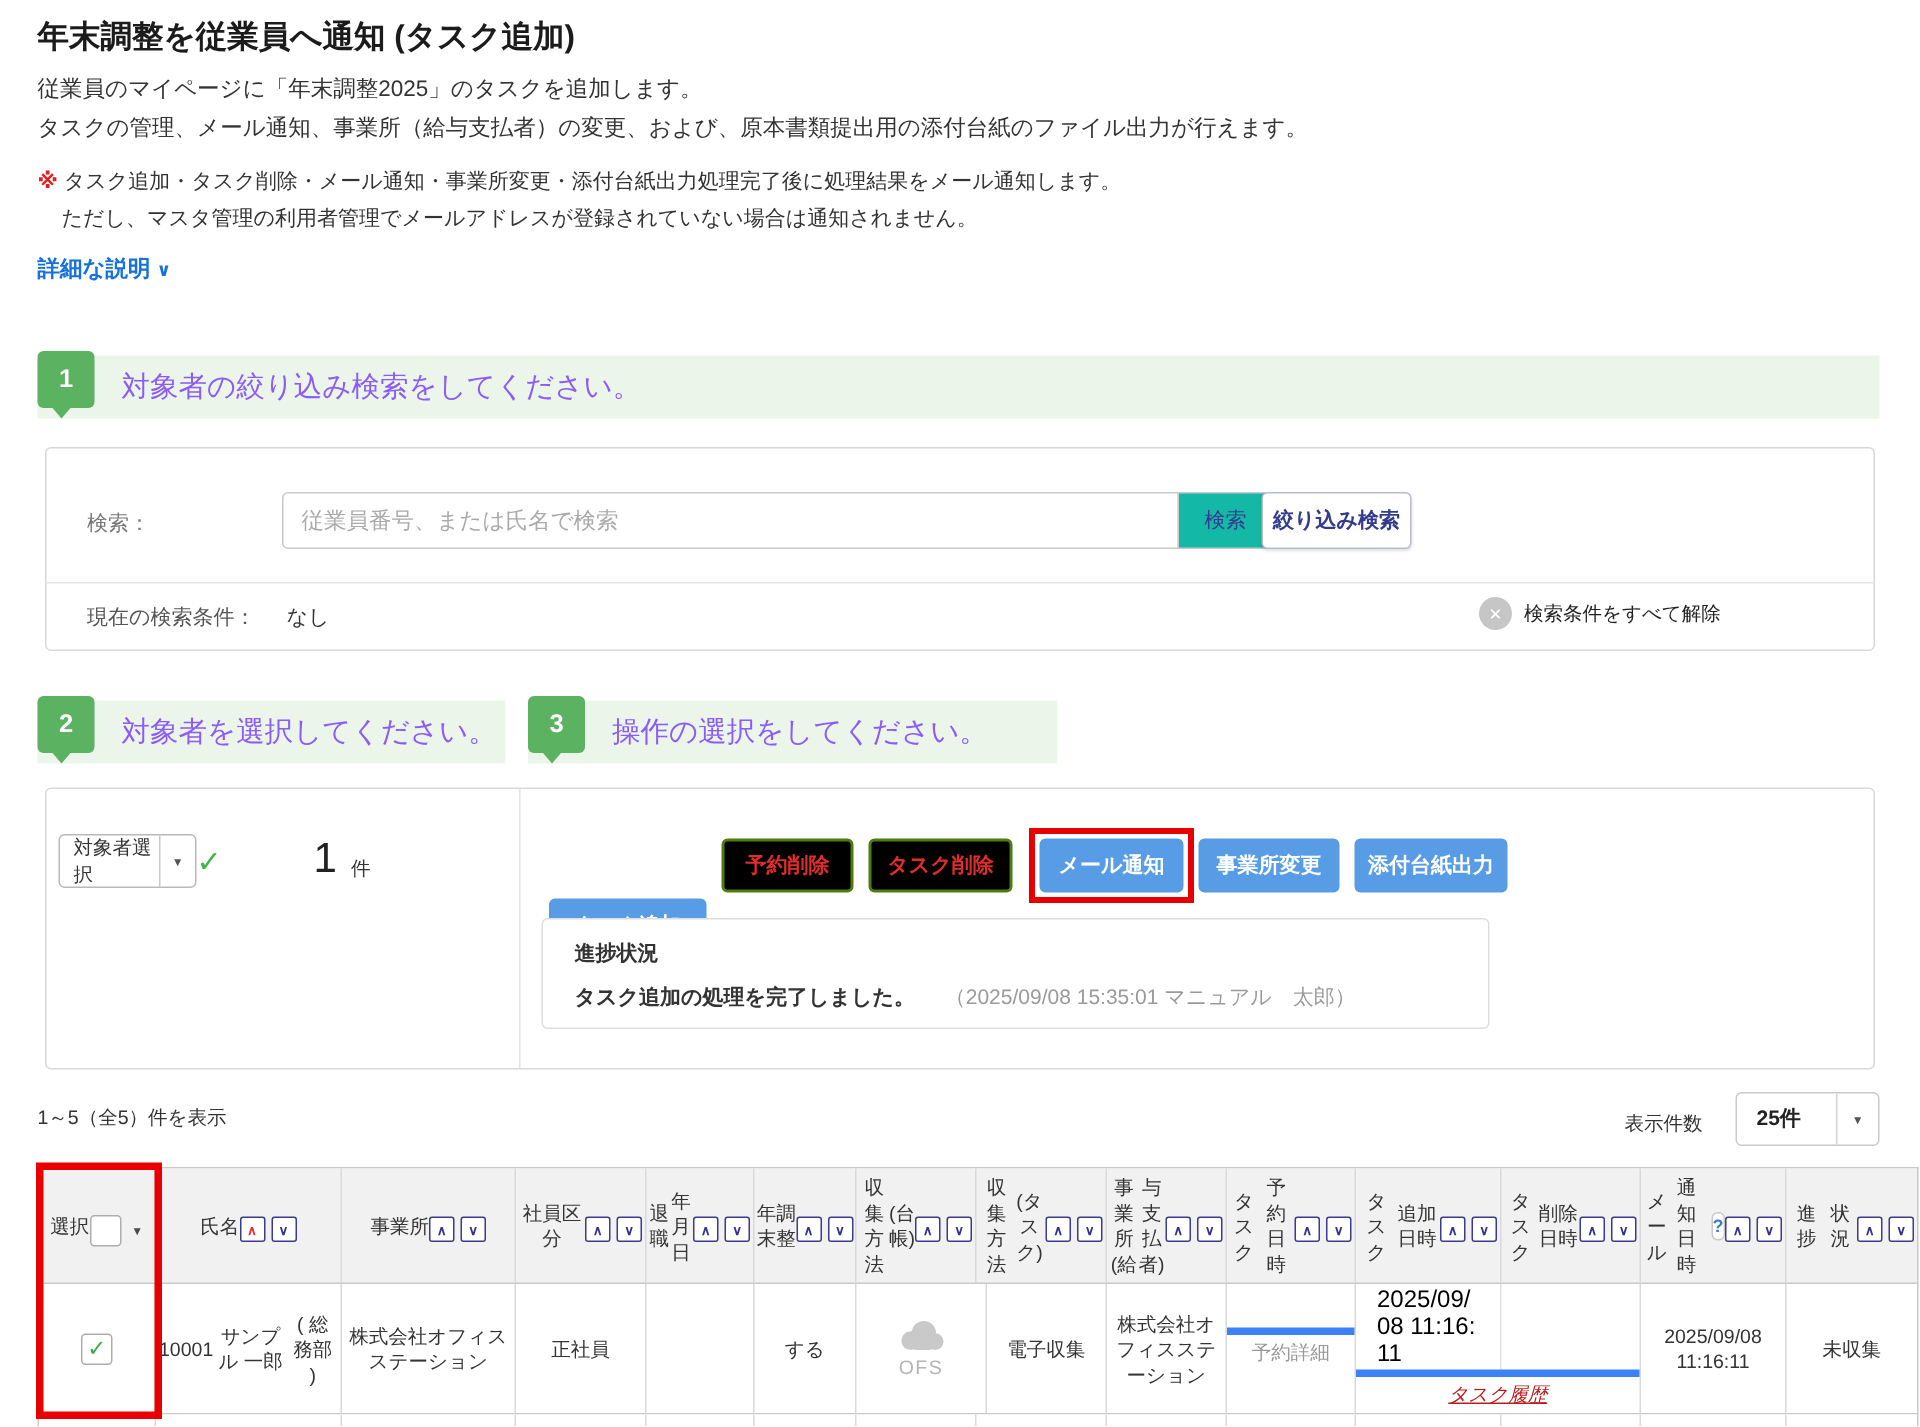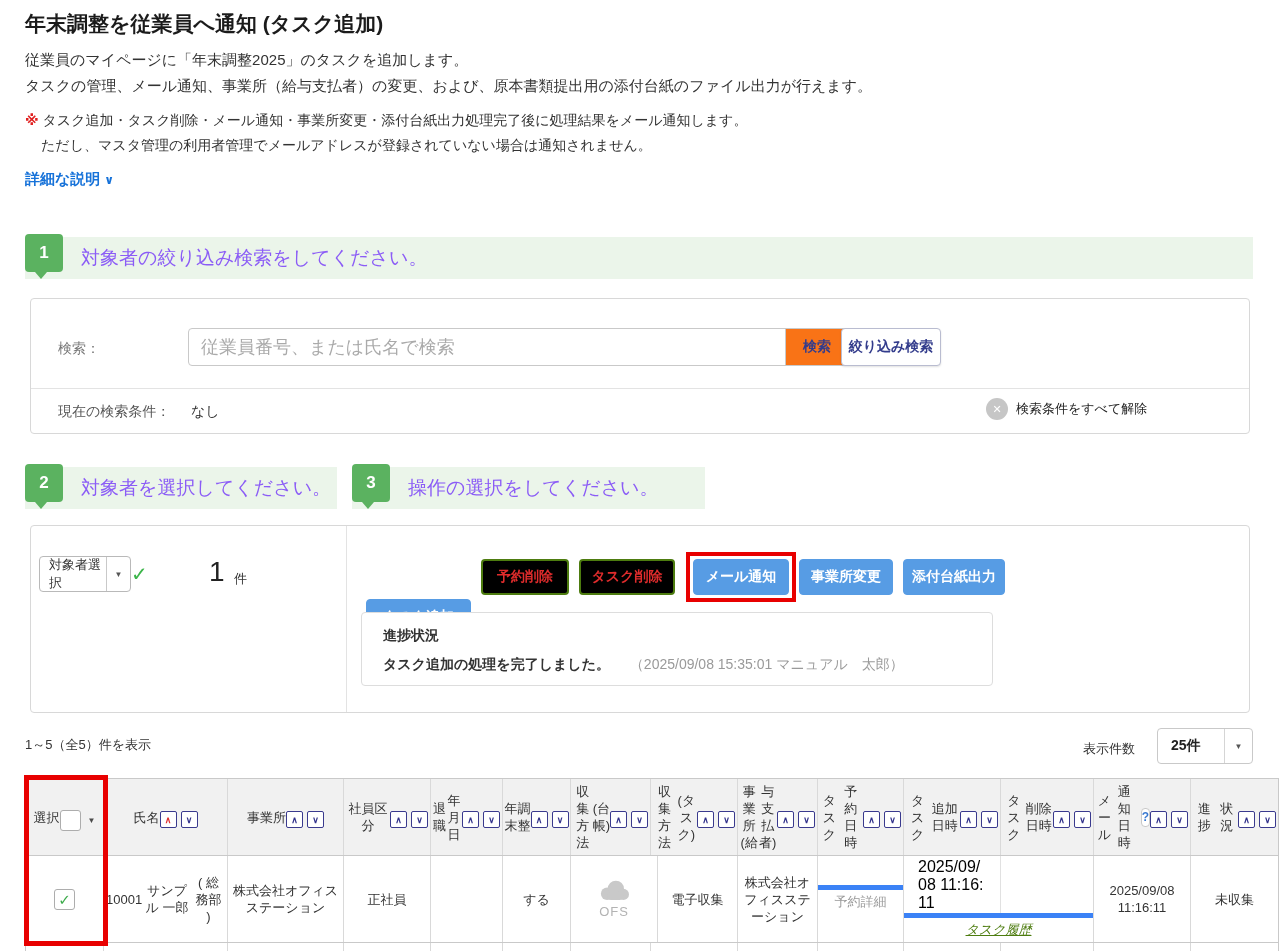--- a/index.html
+++ b/index.html
@@ -21,24 +21,24 @@
            color:#fff; font-weight:bold; font-size:17px; display:flex; align-items:center; justify-content:center; }
   .badge::after { content:''; position:absolute; top:100%; left:10px; border:6px solid transparent; border-top:7px solid #5bb260; }
   .band1 { left:25px; top:237px; width:1228px; }
   .band2 { left:25px; top:467px; width:312px; }
   .band3 { left:352px; top:467px; width:353px; }
 
   
   .search-panel { position:absolute; left:30px; top:298px; width:1220px; height:136px; border:1px solid #d8d8d8; border-radius:4px; background:#fff; }
   .search-label { position:absolute; left:27px; top:41px; font-size:14px; color:#777; }
   .search-input { position:absolute; left:157px; top:29px; width:598px; height:38px; border:1px solid #c9c9c9; border-radius:4px 0 0 4px;
-                  padding:0 12px; font-size:18px; color:#333; font-family:inherit; }
+                  padding:0 12px; font-size:15px; color:#333; font-family:inherit; }
   .search-input::placeholder { color:#aaa; }
-  .btn-search { position:absolute; left:754px; top:29px; width:64px; height:38px; background:#f97316; border:1px solid #c9c9c9;
-                border-radius:0 4px 4px 0; font-size:14px; font-weight:bold; color:#333c8c; cursor:pointer; font-family:inherit; }
+  .btn-search { position:absolute; left:754px; top:29px; width:64px; height:38px; background:#14b8a6; border:1px solid #c9c9c9;
+                border-radius:0 4px 4px 0; font-size:14px; font-weight:normal; color:#333c8c; cursor:pointer; font-family:inherit; }
   .btn-filter { position:absolute; left:810px; top:29px; width:100px; height:38px; background:#fff; border:1px solid #b9bcd0; border-radius:4px;
                 font-size:14px; font-weight:bold; color:#333c8c; cursor:pointer; box-shadow:0 1px 2px rgba(0,0,0,.12); font-family:inherit; }
   .search-divider { position:absolute; left:0; right:0; top:89px; border-top:1px solid #e3e3e3; }
   .cond-label { position:absolute; left:27px; top:104px; font-size:14px; color:#555; }
   .cond-value { position:absolute; left:160px; top:104px; font-size:14px; color:#333; }
   .clear-group { position:absolute; left:955px; top:99px; display:flex; align-items:center; gap:8px; cursor:pointer; }
   .clear-circle { width:22px; height:22px; border-radius:50%; background:#c6c6c6; color:#fff; font-size:11px; font-weight:bold;
                   display:flex; align-items:center; justify-content:center; }
   .clear-text { font-size:13px; color:#222; }
 
@@ -103,21 +103,21 @@
                 display:flex; align-items:center; justify-content:center; margin-left:5px; cursor:pointer; }
   .line-with-help { display:flex; align-items:center; }
 
   .dt-wrap { width:68px; word-break:break-all; }
   .cell-sub-top { flex:1; display:flex; align-items:center; justify-content:center; width:100%; }
   .cell-sub-bottom { height:29px; border-top:5px solid #3b82f6; width:100%; display:flex; align-items:center; justify-content:center; }
   .reserve-detail { color:#999; font-size:13px; }
   .grp-top { flex:1; display:flex; width:100%; }
   .grp-top .half-l { width:97px; border-right:1px solid #e1e1e1; display:flex; align-items:center; justify-content:center; }
   .grp-top .half-r { flex:1; }
-  .history-link { color:#4d7c0f; font-style:italic; text-decoration:underline; font-size:13px; cursor:pointer; }
+  .history-link { color:#b91c1c; font-style:italic; text-decoration:underline; font-size:13px; cursor:pointer; }
   .cloud-wrap { display:flex; flex-direction:column; align-items:center; gap:1px; }
   .cloud-label { color:#b3b3b3; font-size:13px; letter-spacing:1px; }
 
   .select-red-box { position:absolute; left:24px; top:775px; width:84px; height:171px; border:5px solid #e80000; pointer-events:none; }
 </style>
 </head>
 <body>
 
 <div class="frame">
 

